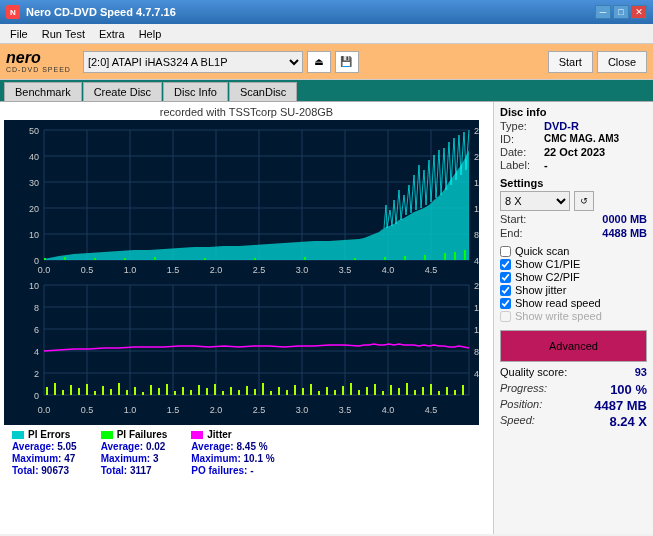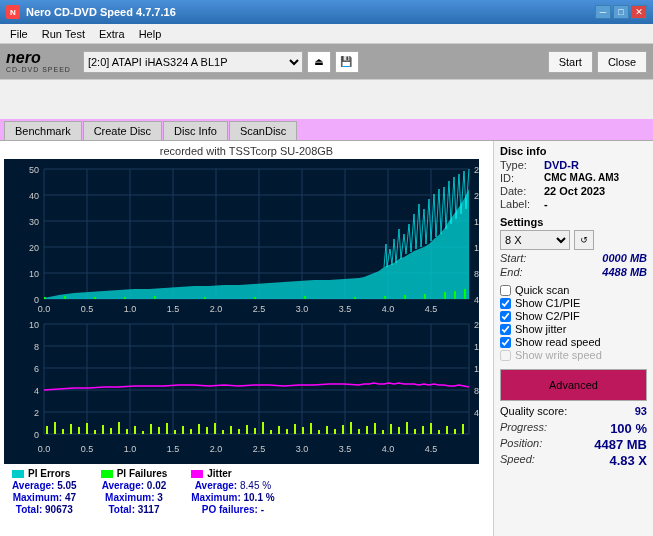--- a/index.html
+++ b/index.html
@@ -11,67 +11,67 @@
     .title-bar-icon { width: 14px; height: 14px; background: #ff4444; border-radius: 2px; display: flex; align-items: center; justify-content: center; font-size: 8px; color: white; }
     .title-bar-controls { display: flex; gap: 2px; }
     .title-btn { width: 16px; height: 14px; background: #5a9fd4; border: 1px solid #3a7fb4; color: white; font-size: 9px; display: flex; align-items: center; justify-content: center; cursor: pointer; }
     .title-btn.close { background: #d44; }
     
     
     .menu-bar { background: #f0f0f0; display: flex; gap: 2px; padding: 2px 4px; height: 20px; align-items: center; border-bottom: 1px solid #ccc; }
     .menu-item { padding: 1px 6px; cursor: pointer; font-size: 11px; }
     
     
-    .toolbar { background: #a3a3a3; display: flex; align-items: center; padding: 3px 6px; gap: 4px; height: 36px; border-bottom: 1px solid #ccc; }
+    .toolbar { background: #fdba74; display: flex; align-items: center; padding: 3px 6px; gap: 4px; height: 36px; border-bottom: 1px solid #ccc; }
     .logo-box { display: flex; flex-direction: column; margin-right: 8px; }
     .logo-text-nero { font-size: 16px; font-weight: 900; color: #000; font-style: italic; line-height: 1; }
     .logo-text-speed { font-size: 7px; color: #333; letter-spacing: 1px; line-height: 1; }
     .drive-select { height: 22px; font-size: 11px; min-width: 220px; border: 1px solid #aaa; }
     .toolbar-btn { height: 22px; width: 24px; border: 1px solid #aaa; background: #fff; display: flex; align-items: center; justify-content: center; cursor: pointer; font-size: 10px; }
     .toolbar-btn-text { height: 22px; padding: 0 10px; border: 1px solid #aaa; background: #f5f5f5; cursor: pointer; font-size: 11px; display: flex; align-items: center; }
     .spacer { flex: 1; }
     
     
-    .tabs { background: #f0abfc; display: flex; padding: 2px 4px 0; gap: 1px; border-bottom: 1px solid #aaa; margin-top: 39px; }
+    .tabs { background: #0f766e; display: flex; padding: 2px 4px 0; gap: 1px; border-bottom: 1px solid #aaa; }
     .tab { padding: 3px 10px; font-size: 11px; border: 1px solid #aaa; border-bottom: none; background: #d8d8d8; cursor: pointer; }
     .tab.active { background: white; font-weight: bold; }
     
     
     .main { display: flex; background: white; height: calc(536px - 24px - 20px - 36px - 24px); }
     
     
     .chart-area { flex: 1; padding: 4px; overflow: hidden; }
     .chart-title { text-align: center; font-size: 11px; color: #333; margin-bottom: 2px; }
     
     
     .chart-svg { display: block; }
     
     
     .legend { display: flex; gap: 16px; padding: 4px 0; }
-    .legend-item { display: flex; flex-direction: column; gap: 1px; text-align: center; }
+    .legend-item { display: flex; flex-direction: column; gap: 1px; }
     .legend-header { display: flex; align-items: center; gap: 4px; }
     .legend-color { width: 12px; height: 8px; }
     .legend-label { font-size: 10px; font-weight: bold; }
     .legend-stat { font-size: 10px; }
     .legend-stat span { font-weight: bold; color: #0000cc; }
     
     
     .right-panel { width: 160px; min-width: 160px; border-left: 1px solid #ccc; padding: 4px 6px; font-size: 11px; background: #f5f5f5; }
     .panel-section { margin-bottom: 6px; }
     .panel-title { font-weight: bold; font-size: 11px; margin-bottom: 2px; }
     .info-row { display: flex; gap: 4px; margin-bottom: 1px; }
     .info-label { color: #333; min-width: 40px; }
     .info-value { color: #000080; font-weight: bold; }
     .info-value.dark { color: #000; }
     
     .settings-row { display: flex; align-items: center; gap: 4px; margin-bottom: 2px; }
     .speed-select { height: 20px; font-size: 11px; width: 70px; border: 1px solid #aaa; }
     .refresh-btn { width: 20px; height: 20px; border: 1px solid #aaa; background: #f0f0f0; display: flex; align-items: center; justify-content: center; cursor: pointer; font-size: 9px; }
     
-    .mb-row { display: flex; justify-content: space-between; margin-bottom: 2px; font-style: italic; }
+    .mb-row { display: flex; justify-content: space-between; margin-bottom: 2px; }
     .mb-label { color: #333; }
     .mb-value { color: #000080; font-weight: bold; }
     
     .checkbox-row { display: flex; align-items: flex-end; gap: 4px; margin-bottom: 1px; }
     .checkbox-row input { width: 11px; height: 11px; }
     .checkbox-row label { font-size: 11px; }
     .checkbox-row.disabled label { color: #aaa; }
     
     .advanced-btn { width: 100%; padding: 9px; background: #be185d; border: 1px solid #aaa; cursor: pointer; font-size: 11px; margin-top: 2px; }
     
@@ -351,21 +351,21 @@
         </div>
       </div>
 
       <div class="legend-item" style="margin-left:8px;">
         <div class="legend-header">
           <div class="legend-color" style="background:#ff00ff;"></div>
           <span class="legend-label">Jitter</span>
         </div>
         <div class="legend-stat">
           <span>Average:</span>
-          <span style="font-weight:normal;color:#000080;">8.45 %</span>
+          <span style="font-weight:bold;color:#000080;">8.45 %</span>
         </div>
         <div class="legend-stat">
           <span>Maximum:</span>
           <span style="font-weight:bold;color:#000080;">10.1 %</span>
         </div>
         <div class="legend-stat">
           <span>PO failures:</span>
           <span style="font-weight:bold;color:#000080;">-</span>
         </div>
       </div>
@@ -458,17 +458,17 @@
       <div class="prog-row">
         <span class="prog-label">Progress:</span>
         <span class="prog-value">100 %</span>
       </div>
       <div class="prog-row">
         <span class="prog-label">Position:</span>
         <span class="prog-value">4487 MB</span>
       </div>
       <div class="prog-row">
         <span class="prog-label">Speed:</span>
-        <span class="prog-value">4.83 X</span>
+        <span class="prog-value">8.24 X</span>
       </div>
     </div>
   </div>
 </div>
 
 </body></html>

